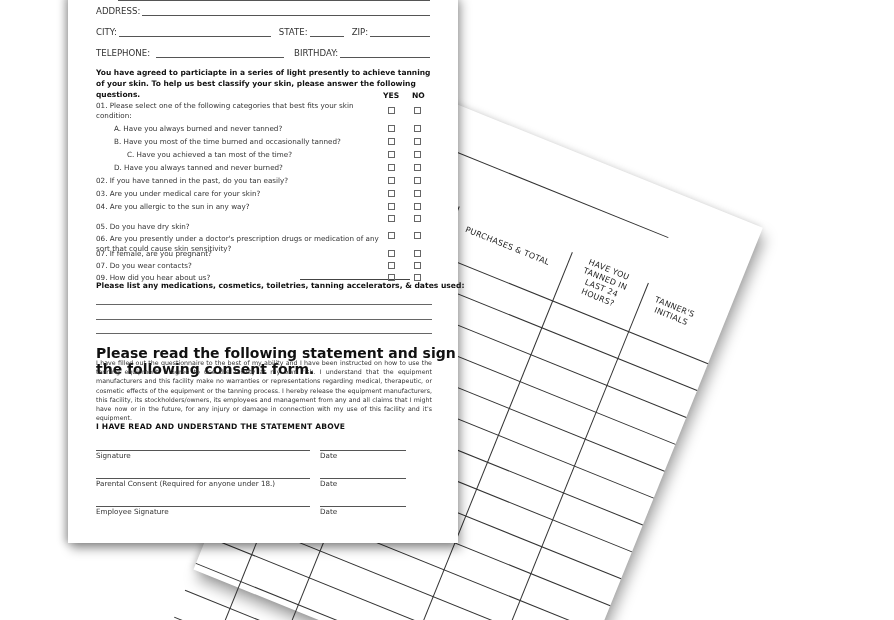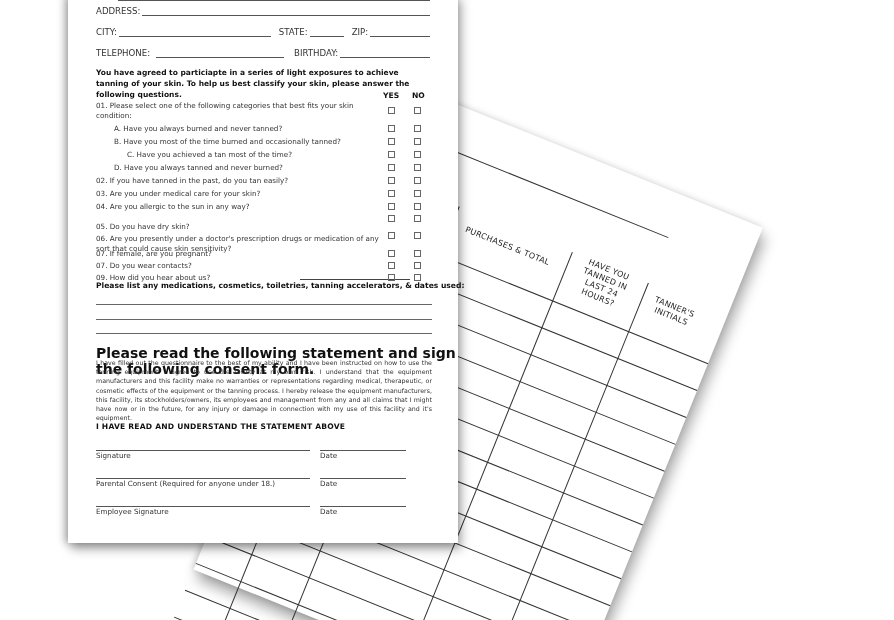--- a/index.html
+++ b/index.html
@@ -125,21 +125,21 @@
     <span class="lbl">ADDRESS:</span>
     <span class="ul" style="flex:1;margin-right:0;"></span>
   </div>
   <div class="field-row" style="top:54px;">
     <span class="lbl">TELEPHONE:</span>
     <span class="ul" style="width:128px;margin-left:6px;margin-right:10px;"></span>
     <span class="lbl">BIRTHDAY:</span>
     <span class="ul" style="flex:1;margin-right:0;"></span>
   </div>
 
-  <div class="intro">You have agreed to particiapte in a series of light exposures to achieve tanning of your skin. To help us best classify your skin, please answer the following questions.</div>
+  <div class="intro">You have agreed to particiapte in a series of light presently to achieve tanning of your skin. To help us best classify your skin, please answer the following questions.</div>
 
   <div class="yn-head" style="left:315px;">YES</div>
   <div class="yn-head" style="left:344px;">NO</div>
 
   <div class="q" style="top:107px;width:285px;">01. Please select one of the following categories that best fits your skin condition:</div>
   <div class="cb" style="left:320px;top:113px;"></div>
   <div class="cb" style="left:346px;top:113px;"></div>
 
   <div class="q sub" style="top:130px;">A. Have you always burned and never tanned?</div>
   <div class="cb" style="left:320px;top:131px;"></div>

